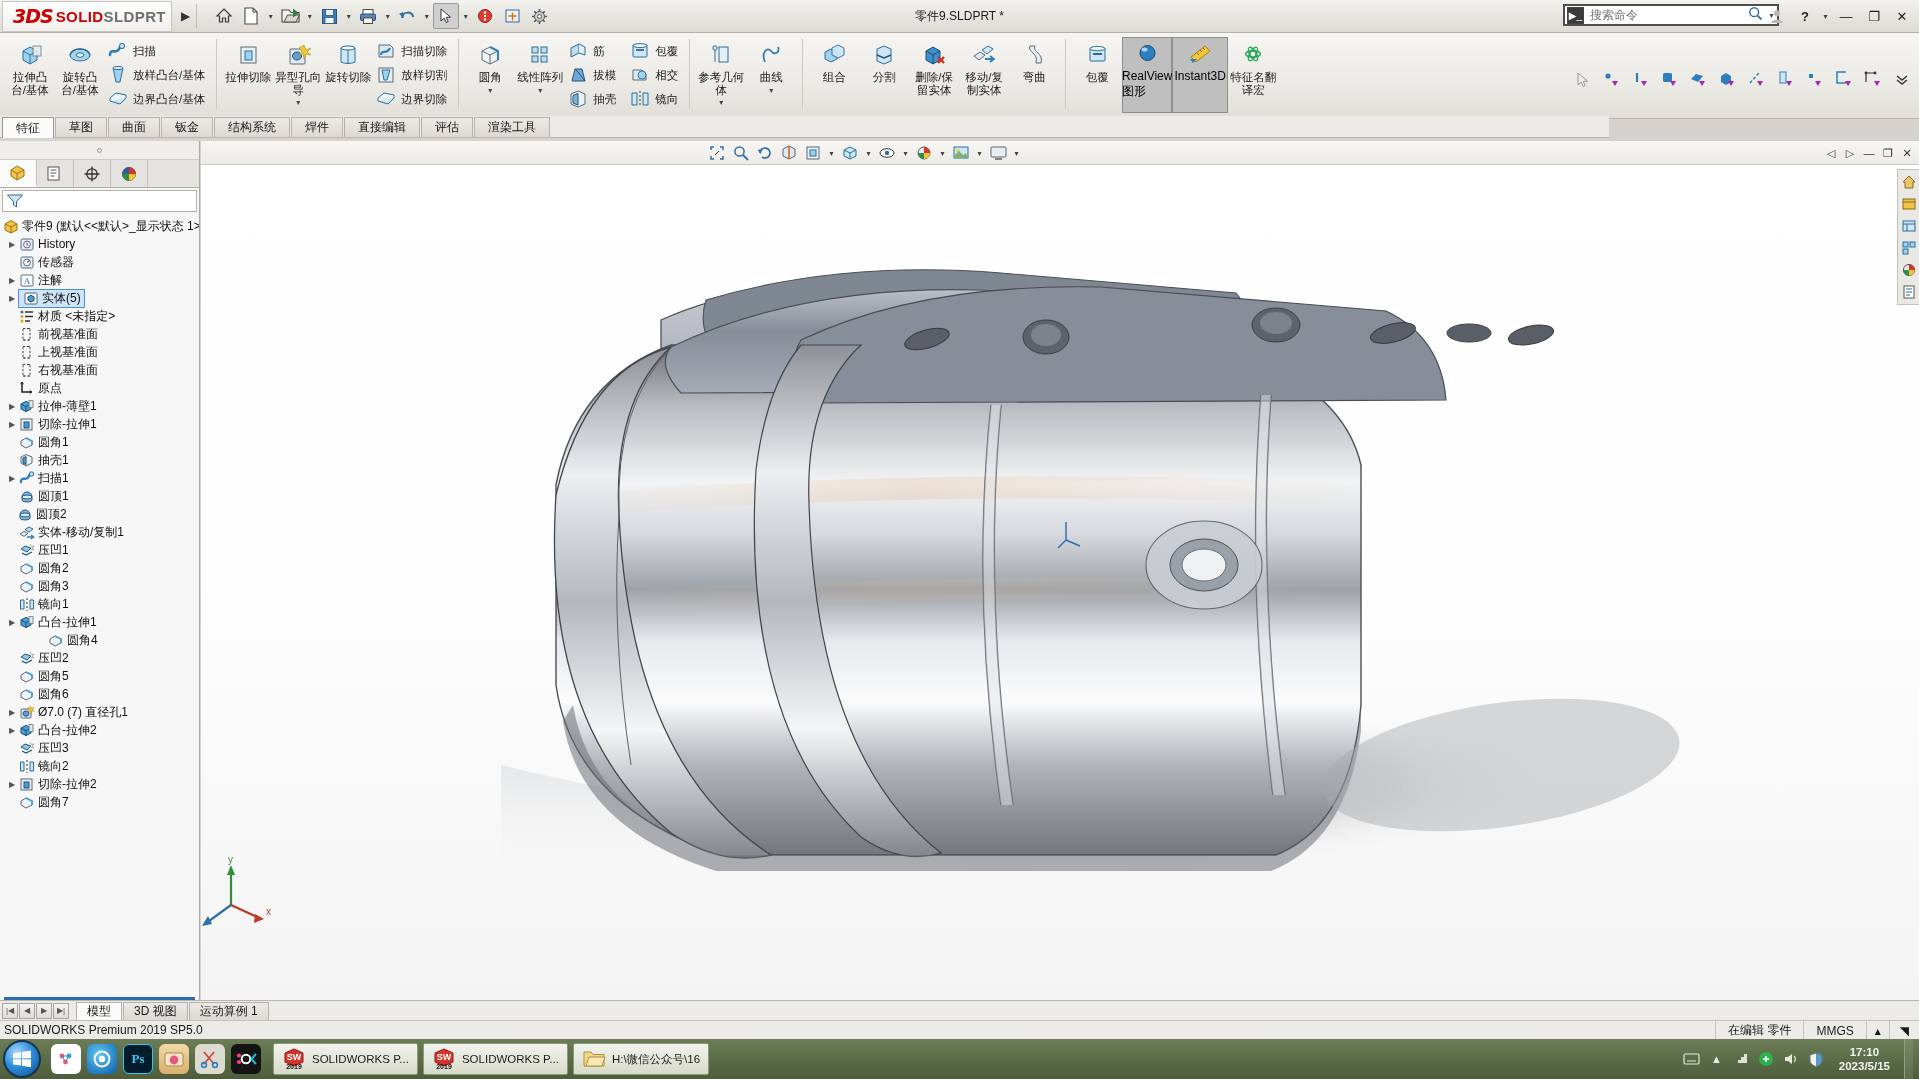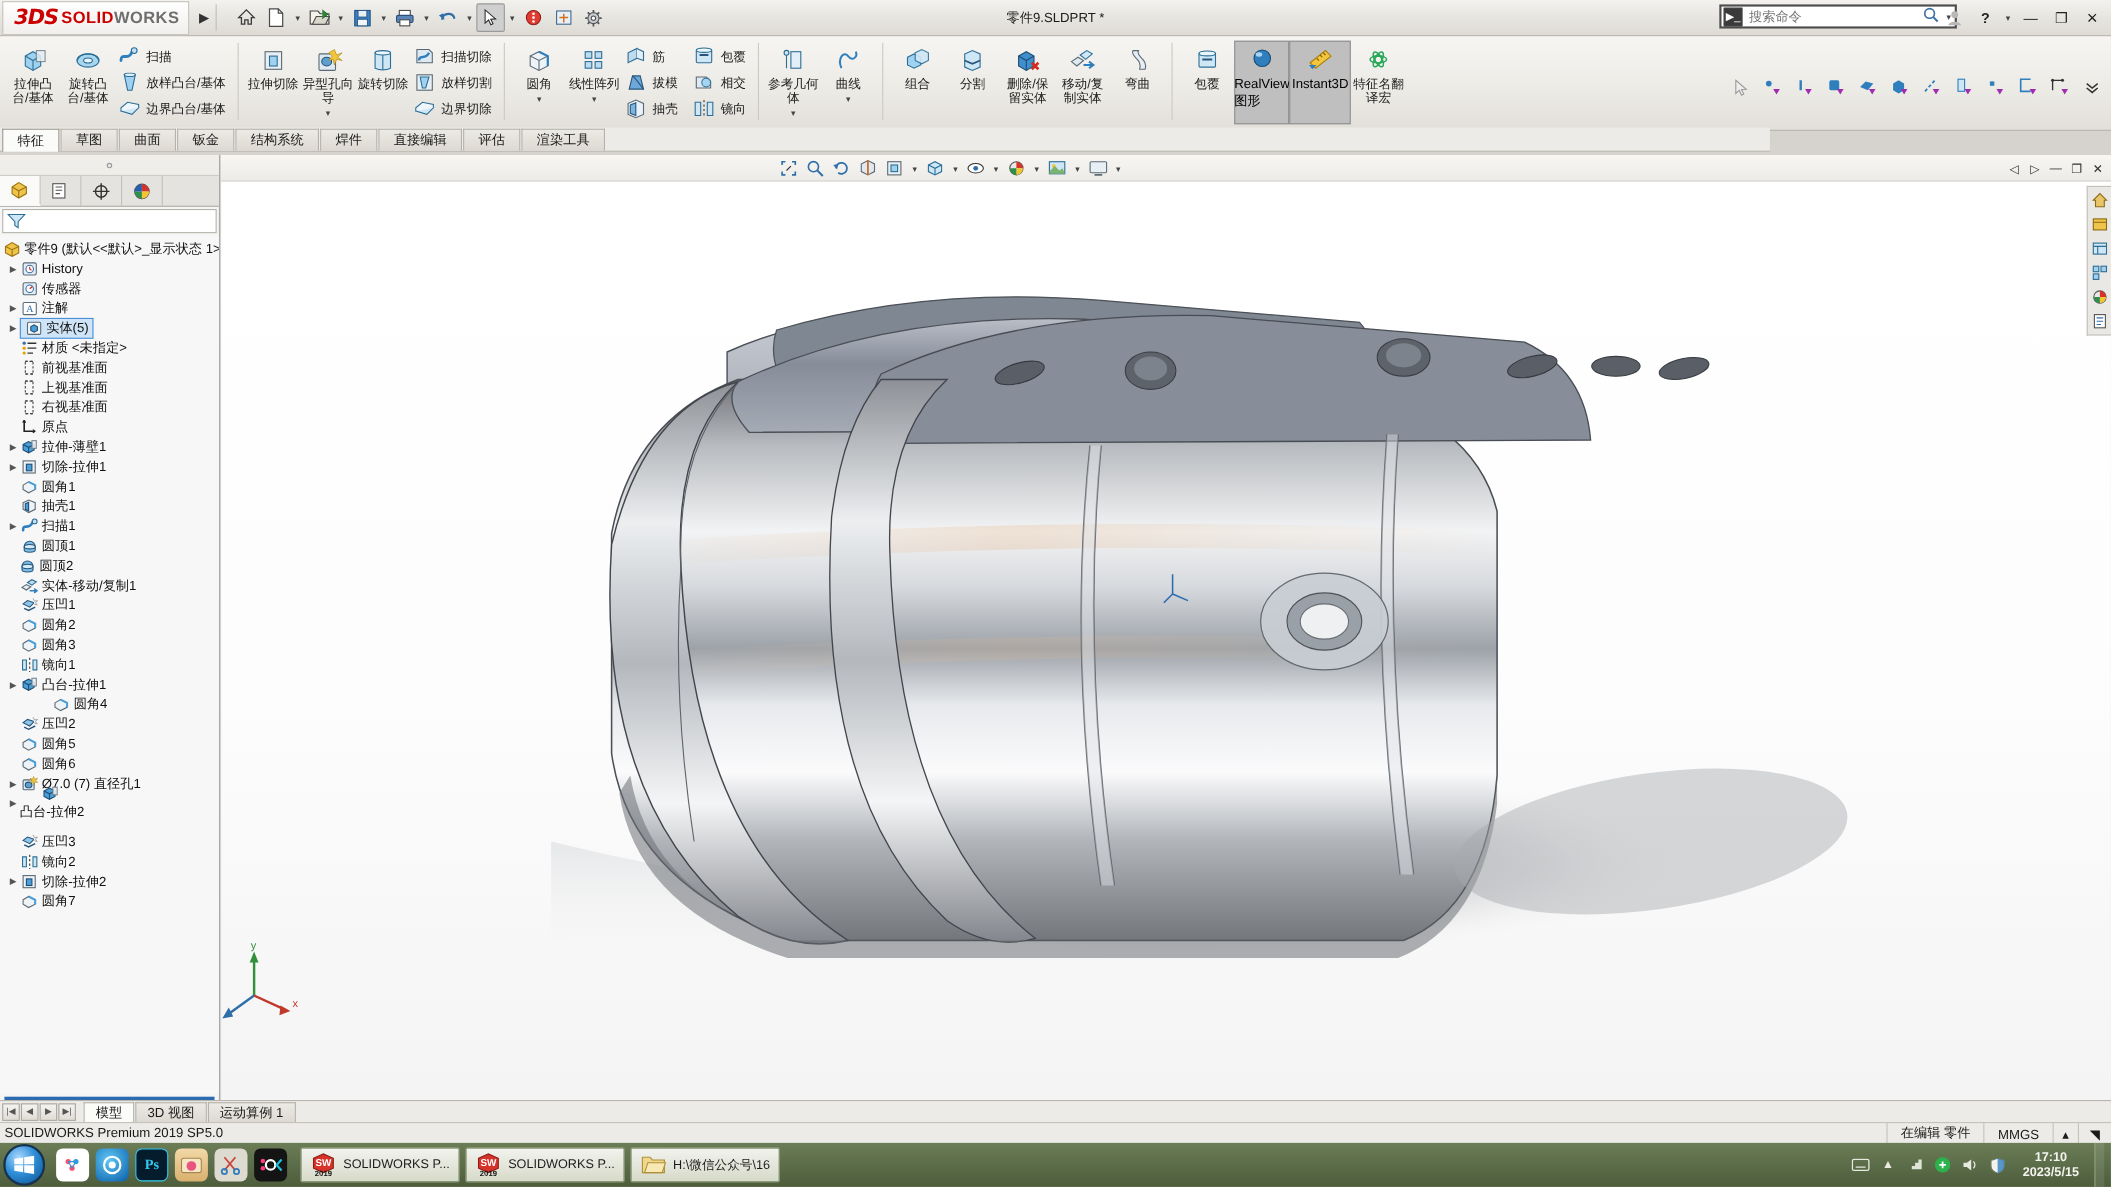--- a/index.html
+++ b/index.html
@@ -187,21 +187,21 @@
 </style>
 </head>
 <body>
 
 <div id="app">
 
   <div class="titlebar">
     <div class="sw-logo-box">
       <span class="sw-3ds">3DS</span>
       <span class="sw-solid">SOLID</span>
-      <span class="sw-works">WORKS</span>
+      <span class="sw-works">SLDPRT</span>
     </div>
     <div class="tb-arrow">▶</div>
     <div class="tb-sep"></div>
     <div class="tb-icons">
       <div class="tbi">
         <svg width="18" height="18" viewBox="0 0 18 18">
             <path d="M9 2 L16 9 H13.5 V15 H10.5 V11 H7.5 V15 H4.5 V9 H2 Z" fill="none" stroke="#3b3b3b" stroke-width="1.2"></path>
           </svg>
       </div>
       <div class="tbi">
@@ -1112,32 +1112,32 @@
                 <rect x="2" y="4" width="10" height="9" rx="1" fill="#dfe9f1" stroke="#5c6a74"></rect>
                 <ellipse cx="7" cy="8.6" rx="3" ry="2.6" fill="#5f9fd0" stroke="#27557c"></ellipse>
                 <path d="M11.5 0.8 l1 2.6 2.6-1 -1.6 2.3 1.8 1.6 -2.6-.4 -.8 2.6 -1-2.6 -2.4 .6 1.6-2.2 -1.8-1.6 2.6 .4z" fill="#f2c53d" stroke="#b08a12" stroke-width=".5"></path>
               </svg>
             </div>
             <span class="tlbl">Ø7.0 (7) 直径孔1</span>
           </div>
         </div>
         <div class="trow" style="padding-left: 6px;">
           <div class="tw">▶</div>
-          <div style="display: flex; align-items: center; flex-direction: column;">
+          <div style="display: flex; align-items: center;">
             <div class="ticon">
               <svg width="16" height="15" viewBox="0 0 16 15">
                 <path d="M2 5 L7 2.4 L12 5 L12 10 L7 12.6 L2 10 Z" fill="#4a9fd8" stroke="#1f4d73"></path>
                 <path d="M2 5 L7 7.6 L12 5 M7 7.6 V12.6" fill="none" stroke="#1f4d73"></path>
                 <rect x="10" y="1.6" width="4" height="7" fill="#e8eef3" stroke="#6d7a85" opacity=".9"></rect>
               </svg>
             </div>
             <span class="tlbl">凸台-拉伸2</span>
           </div>
         </div>
-        <div class="trow" style="padding-left: 6px; margin-top: 17px;">
+        <div class="trow" style="padding-left: 6px;">
           <div class="tw"></div>
           <div style="display: flex; align-items: center;">
             <div class="ticon">
               <svg width="16" height="15" viewBox="0 0 16 15">
                 <path d="M2 6 L6 3 L12 5 L8 9 Z" fill="#8cc6e8" stroke="#27557c"></path>
                 <path d="M3 10 L7 12 L13 9" fill="none" stroke="#27557c" stroke-width="1.3"></path>
                 <path d="M11 1 l1.4 2.6 L15 3 l-1.8 2 1.6 2-2.6-.7" fill="#fff" stroke="#888" stroke-width=".7"></path>
               </svg>
             </div>
             <span class="tlbl">压凹3</span>

